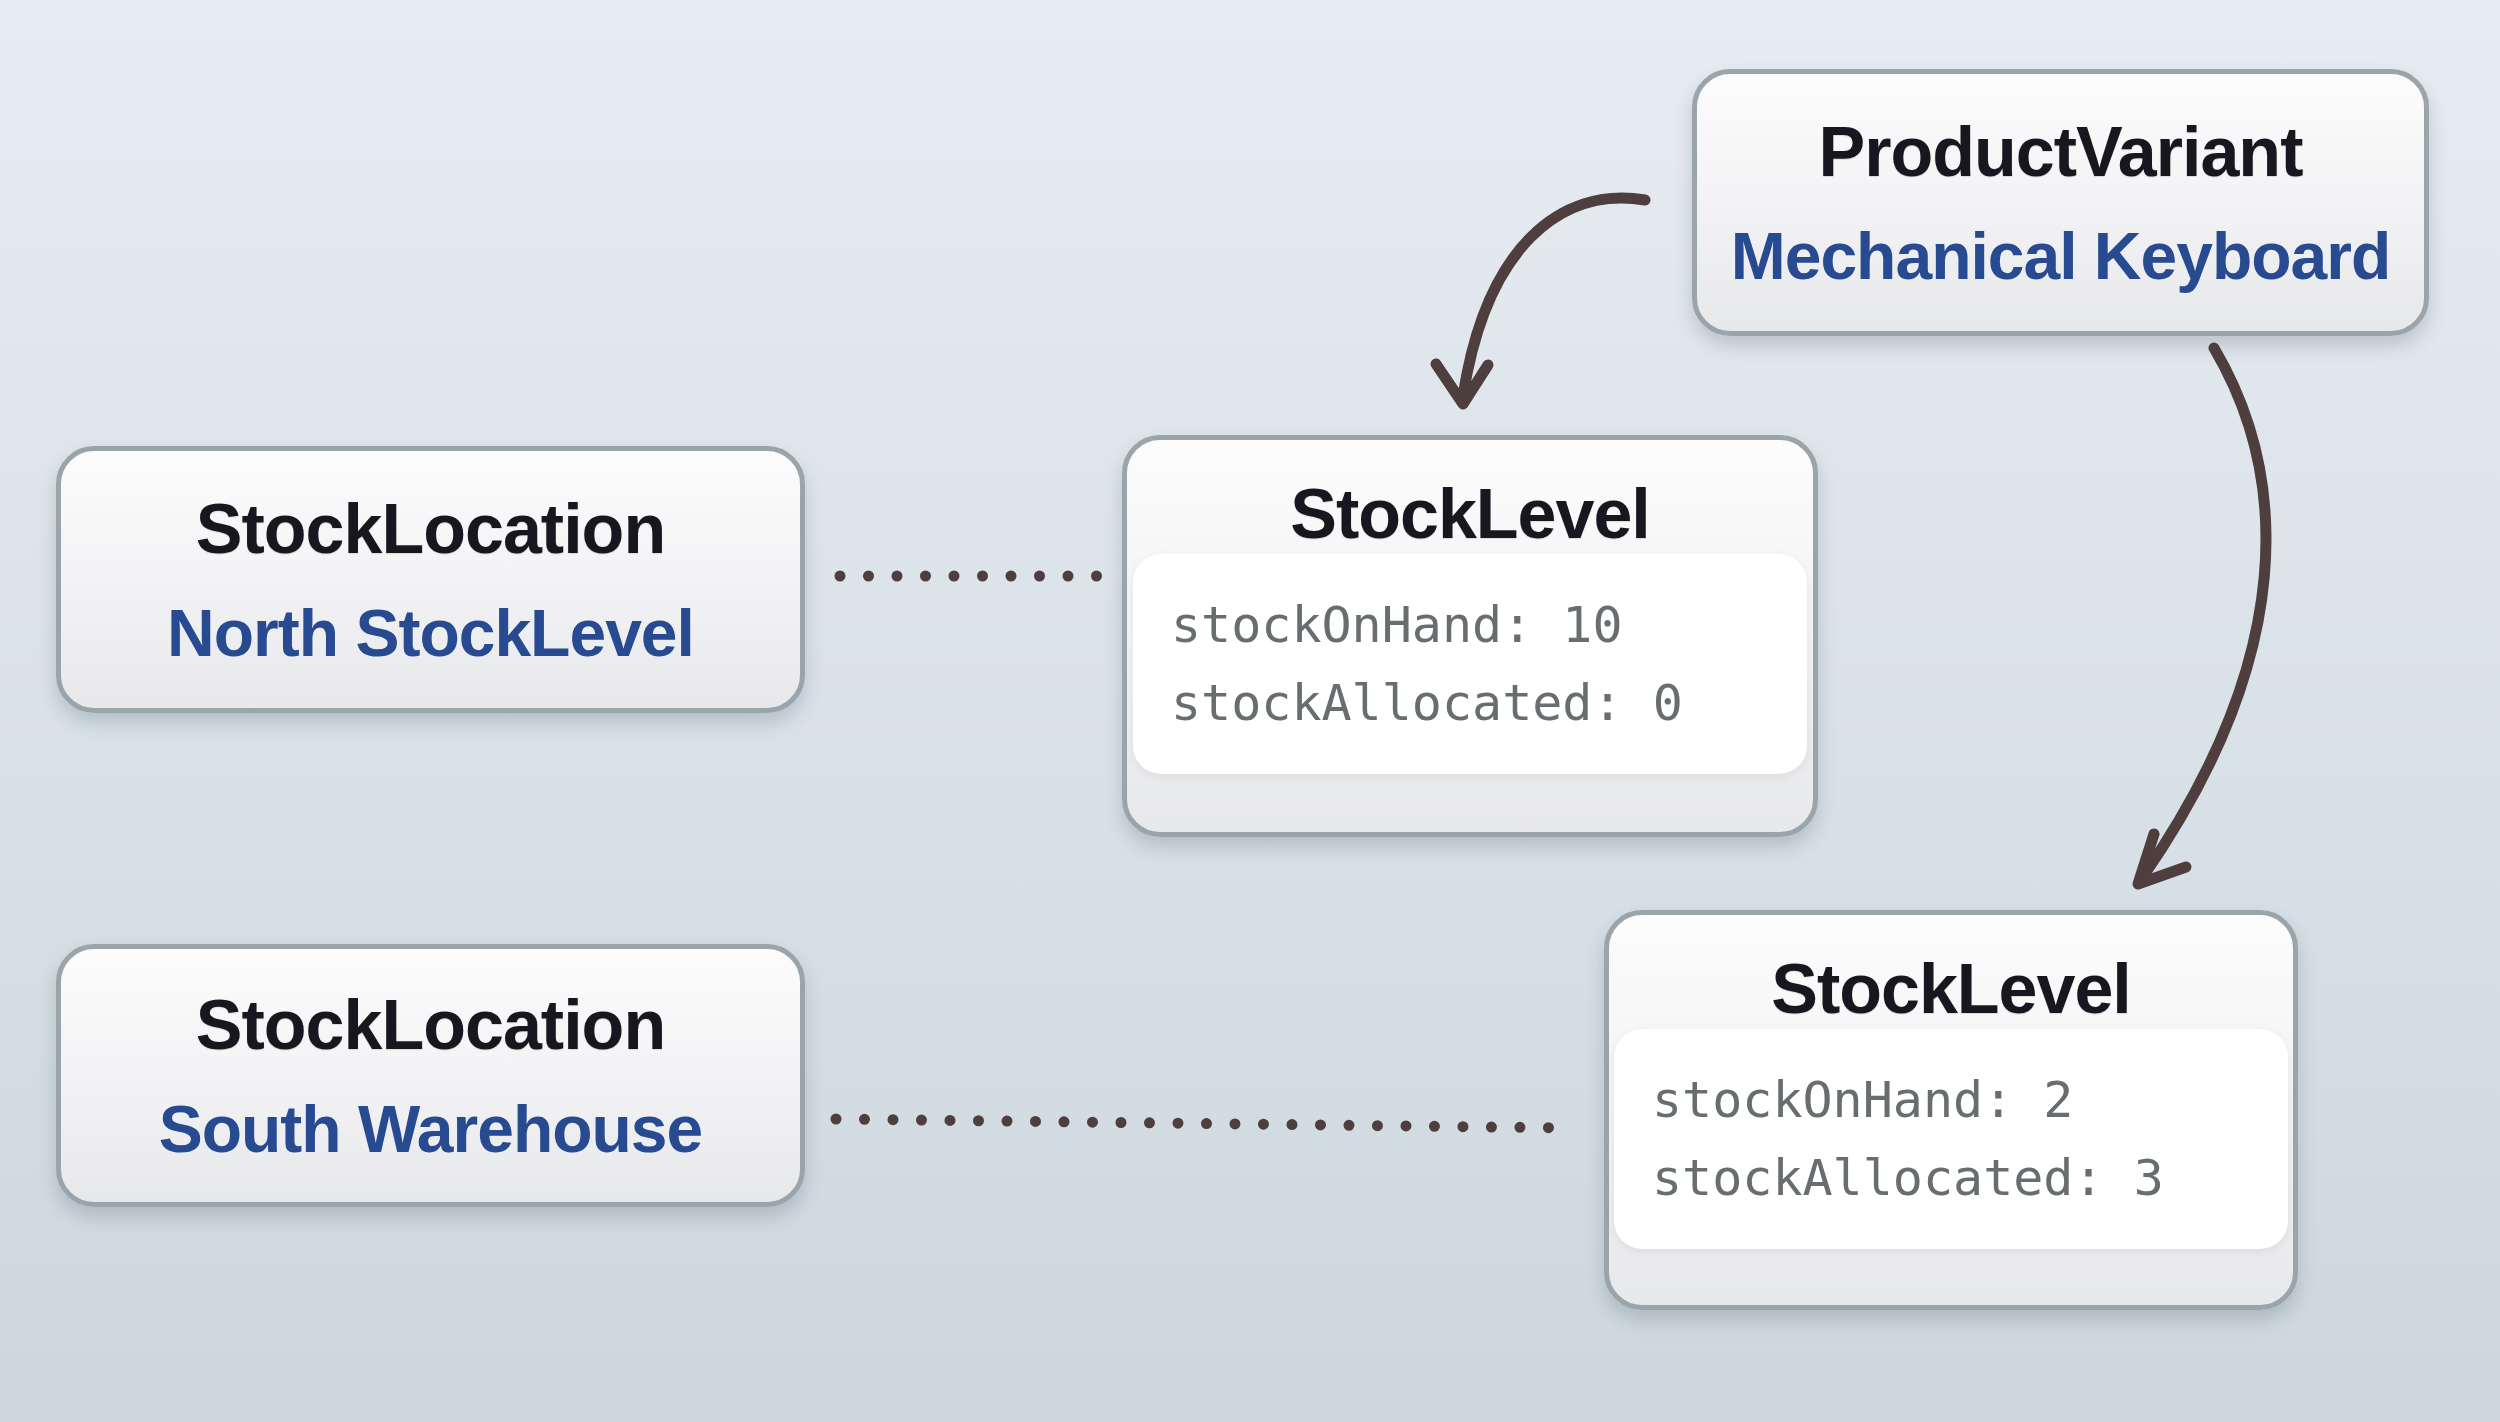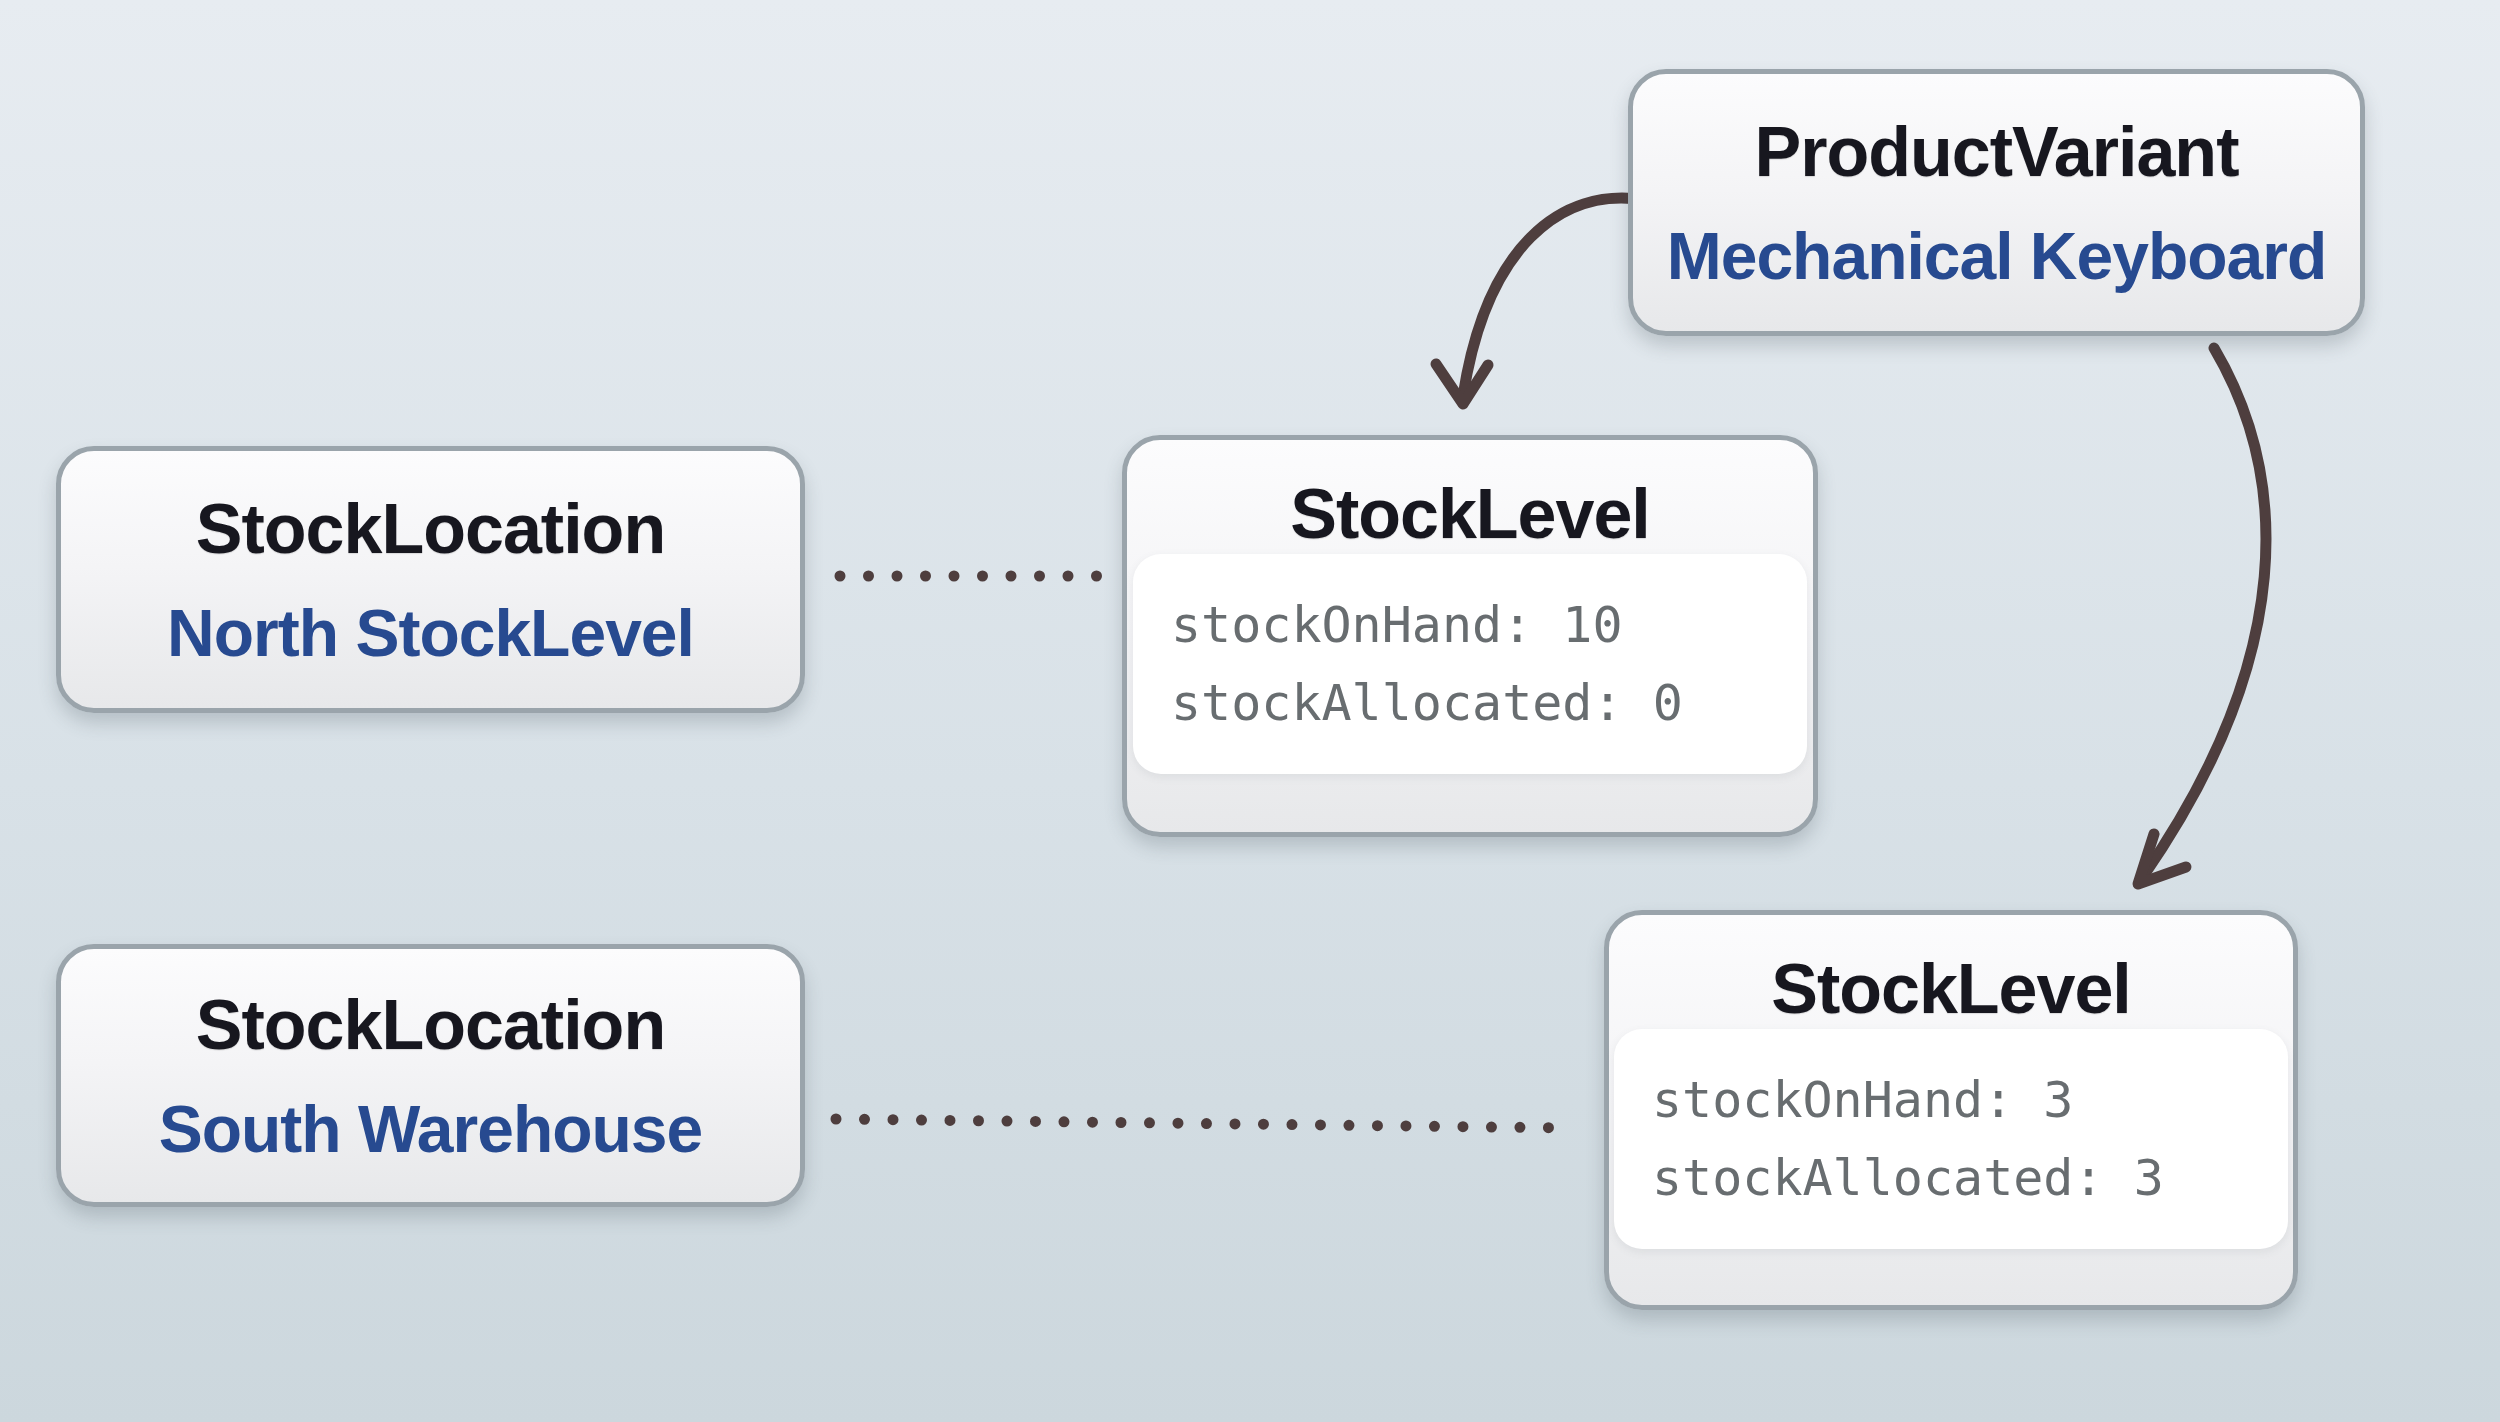--- a/index.html
+++ b/index.html
@@ -73,21 +73,21 @@
     padding-left:38px;
     gap:20px;
   }
   .field-line{
     font-family:"DejaVu Sans Mono","Liberation Mono",monospace;
     font-size:50px;
     color:var(--field-text,#686d70);
     white-space:nowrap;
   }
   
-  #card-pv{left:1628px;top:69px;width:737px;height:267px;}
+  #card-pv{left:1692px;top:69px;width:737px;height:267px;}
   #card-loc-north{left:56px;top:446px;width:749px;height:267px;}
   #card-loc-south{left:56px;top:944px;width:749px;height:263px;}
   #card-sl-north{left:1122px;top:435px;width:696px;height:402px;}
   #card-sl-south{left:1604px;top:910px;width:694px;height:400px;}
 
   .conn{
     stroke:var(--connector,#4e3e3e);
     stroke-width:11;
     fill:none;
     stroke-linecap:round;
@@ -138,18 +138,18 @@
     <div class="card-title">StockLevel</div>
     <div class="fields-panel">
       <div class="field-line">stockOnHand: 10</div>
       <div class="field-line">stockAllocated: 0</div>
     </div>
   </div>
 
   <div class="card level-card" id="card-sl-south">
     <div class="card-title">StockLevel</div>
     <div class="fields-panel">
-      <div class="field-line">stockOnHand: 3</div>
+      <div class="field-line">stockOnHand: 2</div>
       <div class="field-line">stockAllocated: 3</div>
     </div>
   </div>
 
 </div>
 
 </body></html>

